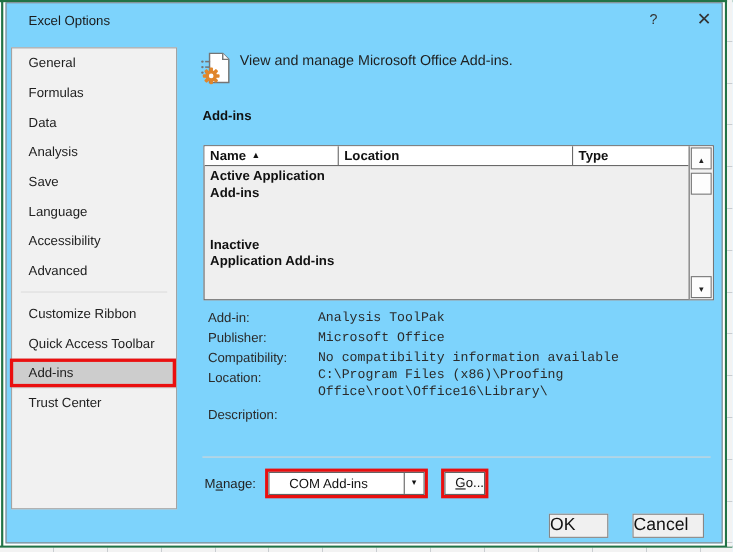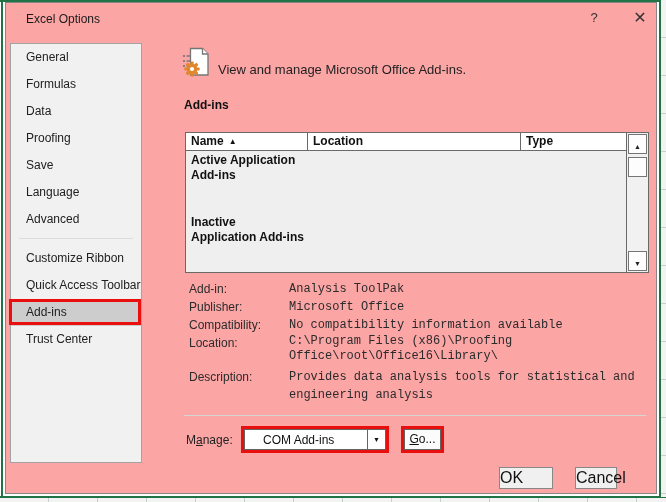--- a/index.html
+++ b/index.html
@@ -12,40 +12,40 @@
   .edge-left   { position:absolute; left:1px; top:0; width:2px; height:497px; background:#217346; }
   .edge-right  { position:absolute; left:659px; top:0; width:2px; height:497px; background:#217346; }
   .edge-bottom { position:absolute; left:0; top:496px; width:666px; height:2px; background:#217346; }
   .grid-right  { position:absolute; left:661px; top:0; width:5px; height:497px;
                  background:repeating-linear-gradient(to bottom,#f3f3f3 0 37px,#c9cdd1 37px 38px); }
   .grid-bottom { position:absolute; left:0; top:498px; width:666px; height:4px;
                  background:repeating-linear-gradient(to right,#f3f3f3 0 48px,#c9cdd1 48px 49px); }
 
   
   .dialog { position:absolute; left:5px; top:2px; width:652px; height:492px;
-            background:#fca5a5; border:1px solid #868686; }
+            background:#7dd3fc; border:1px solid #868686; }
   .title { position:absolute; left:20px; top:9px; font-size:12px; color:#1a1a1a; }
   .help-btn { position:absolute; left:580px; top:7px; width:16px; height:18px; text-align:center;
               font-size:13px; color:#333; cursor:default; }
   .close-btn { position:absolute; left:624px; top:5px; width:20px; height:20px; text-align:center;
                font-size:16px; color:#333; cursor:default; }
 
   
-  .sidebar { position:absolute; left:4px; top:40px; width:132px; height:420px;
+  .sidebar { position:absolute; left:4px; top:40px; width:151px; height:420px;
              background:#f1f1f1; border:1px solid #a3a3a3; }
   .sb-item { position:relative; height:27px; line-height:27px; padding-left:15px;
              font-size:12px; color:#212121; cursor:default; }
   .sb-item.selected { background:#cdcdcd; }
   .sb-sep { height:12px; position:relative; }
   .sb-sep::after { content:""; position:absolute; left:8px; right:8px; top:5px; height:1px; background:#dcdcdc; }
   .annot { position:absolute; border:3px solid #ea0f0f; pointer-events:none; }
   .annot.addins { left:-2px; right:0px; top:0px; bottom:1px; }
 
   
-  .hero { position:absolute; left:176px; top:44px; display:flex; align-items:flex-end; gap:8px; }
+  .hero { position:absolute; left:176px; top:44px; display:flex; align-items:flex-start; gap:8px; }
   .hero-text { font-size:13px; color:#1f1f1f; }
 
   .section-label { position:absolute; left:178px; top:95px; font-size:12px; font-weight:bold; color:#111; }
 
   
   .addin-table { position:absolute; left:179px; top:129px; width:464px; height:141px;
                  border:1px solid #696969; background:#efefef;padding-left:29px; }
   .thead { position:absolute; left:0; top:0; right:22px; height:18px; display:flex; background:#fff;
            border-bottom:1px solid #696969; }
   .th { font-size:12px; font-weight:bold; color:#111; padding:1px 0 0 5px; border-right:1px solid #696969;
@@ -86,27 +86,27 @@
   .u { text-decoration:underline; }
   .dd-wrap { position:absolute; left:235px; top:423px; border:3px solid #ea0f0f; }
   .dropdown { width:142px; height:21px; background:#fff; border:1px solid #646464;
               display:flex; align-items:center; }
   .dd-text { flex:1; font-size:12px; color:#111; padding-left:18px; white-space:nowrap; }
   .dd-btn { width:18px; height:100%; border-left:1px solid #646464; display:flex;
             align-items:center; justify-content:center; }
   .dd-btn span { font-size:7px; color:#111; }
   .go-wrap { position:absolute; left:395px; top:423px; border:3px solid #ea0f0f; }
   .go-btn { width:37px; height:21px; background:#fbfbfb; border:1px solid #646464;
-            font-family:inherit; font-size:12px; color:#111; text-align:center; padding-top:2px; }
+            font-family:inherit; font-size:12px; color:#111; text-align:right; padding-top:2px; }
 
   
   .btn { position:absolute; top:464px; height:22px; background:#f0f0f0; border:1px solid #878787;
          font-family:inherit; font-size:16px; color:#111; text-align:left; cursor:default; }
   .btn.ok { left:493px; width:54px; }
-  .btn.cancel { left:569px; width:42px; }
+  .btn.cancel { left:569px; width:65px; }
 </style>
 </head>
 <body>
 
 <div class="screen">
 
   <div class="edge-top"></div>
   <div class="edge-left"></div>
   <div class="edge-right"></div>
   <div class="edge-bottom"></div>
@@ -116,23 +116,24 @@
   <div class="dialog">
 
     <div class="title">Excel Options</div>
     <div class="help-btn">?</div>
     <div class="close-btn">✕</div>
 
     <div class="sidebar">
       <div class="sb-item"><span>General</span></div>
       <div class="sb-item"><span>Formulas</span></div>
       <div class="sb-item"><span>Data</span></div>
-      <div class="sb-item"><span>Proofing</span></div>
+      <div class="sb-item"><span>Analysis</span></div>
       <div class="sb-item"><span>Save</span></div>
       <div class="sb-item"><span>Language</span></div>
+      <div class="sb-item"><span>Accessibility</span></div>
       <div class="sb-item"><span>Advanced</span></div>
       <div class="sb-sep"></div>
       <div class="sb-item"><span>Customize Ribbon</span></div>
       <div class="sb-item"><span>Quick Access Toolbar</span></div>
       <div class="sb-item selected">
         <span>Add-ins</span>
         <span class="annot addins"></span>
       </div>
       <div class="sb-item"><span>Trust Center</span></div>
     </div>
@@ -212,23 +213,20 @@
           </div>
       </div>
       <div class="drow loc">
         <div class="dlabel">Location:</div>
         <div class="dvalue">
           <div>C:\Program Files (x86)\Proofing Office\root\Office16\Library\</div>
         </div>
       </div>
       <div class="drow">
         <div class="dlabel">Description:</div>
-        <div class="dvalue">
-            <div>Provides data analysis tools for statistical and engineering analysis</div>
-          </div>
       </div>
     </div>
 
     <div class="hsep"></div>
 
     <div class="mlabel"><span>M</span><span class="u">a</span><span>nage:</span></div>
 
     <div class="dd-wrap">
       <div class="dropdown">
         <span class="dd-text">COM Add-ins</span>

